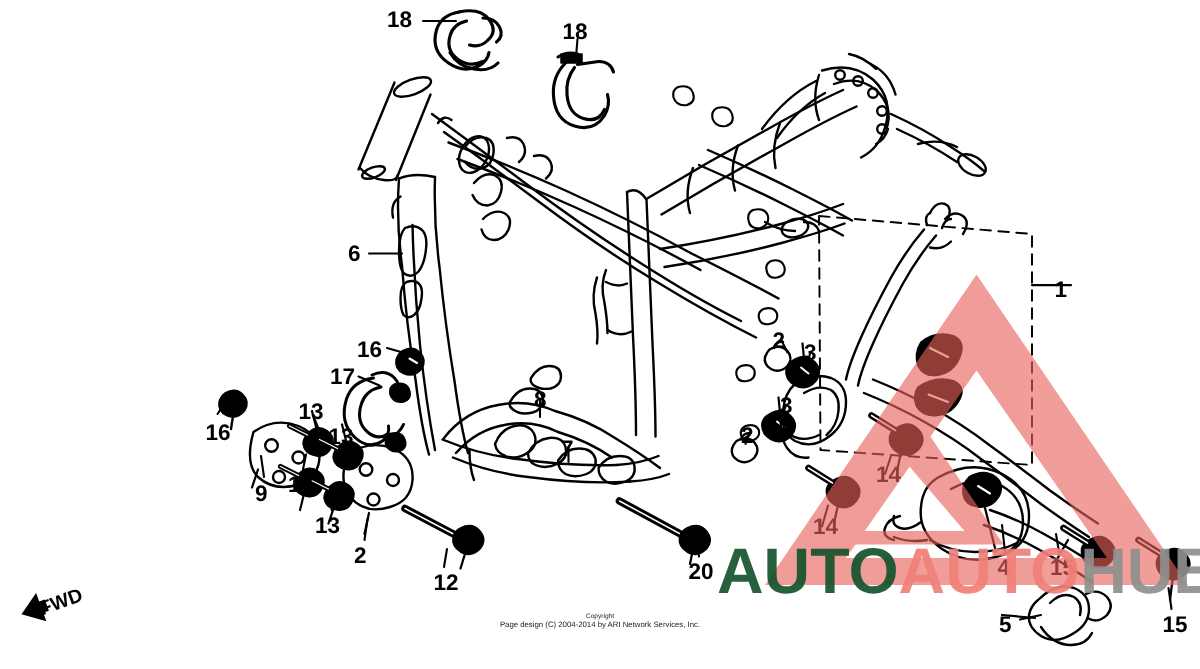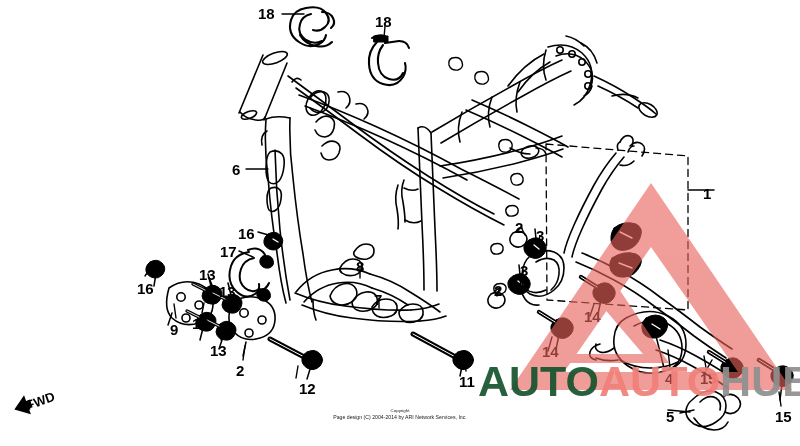--- a/index.html
+++ b/index.html
@@ -387,22 +387,22 @@
   <div class="callout" style="left:232px;top:162px;">6</div>
   <div class="callout" style="left:238px;top:226px;">16</div>
   <div class="callout" style="left:220px;top:244px;text-align:center;">17</div>
   <div class="callout" style="left:137px;top:281px;">16</div>
   <div class="callout" style="left:199px;top:267px;">13</div>
   <div class="callout" style="left:219px;top:284px;">13</div>
   <div class="callout" style="left:192px;top:316px;">13</div>
   <div class="callout" style="left:210px;top:343px;">13</div>
   <div class="callout" style="left:170px;top:322px;">9</div>
   <div class="callout" style="left:236px;top:363px;">2</div>
-  <div class="callout" style="left:299px;top:381px;">12</div>
-  <div class="callout" style="left:459px;top:374px;">11</div>
+  <div class="callout" style="left:289px;top:381px;">12</div>
+  <div class="callout" style="left:459px;top:374px;">20</div>
   <div class="callout" style="left:356px;top:259px;">8</div>
   <div class="callout" style="left:374px;top:292px;">7</div>
   <div class="callout" style="left:703px;top:186px;">1</div>
   <div class="callout" style="left:515px;top:220px;">2</div>
   <div class="callout" style="left:536px;top:228px;">3</div>
   <div class="callout" style="left:520px;top:263px;">3</div>
   <div class="callout" style="left:494px;top:283px;">2</div>
   <div class="callout" style="left:584px;top:309px;">14</div>
   <div class="callout" style="left:542px;top:344px;">14</div>
   <div class="callout" style="left:665px;top:371px;">4</div>

